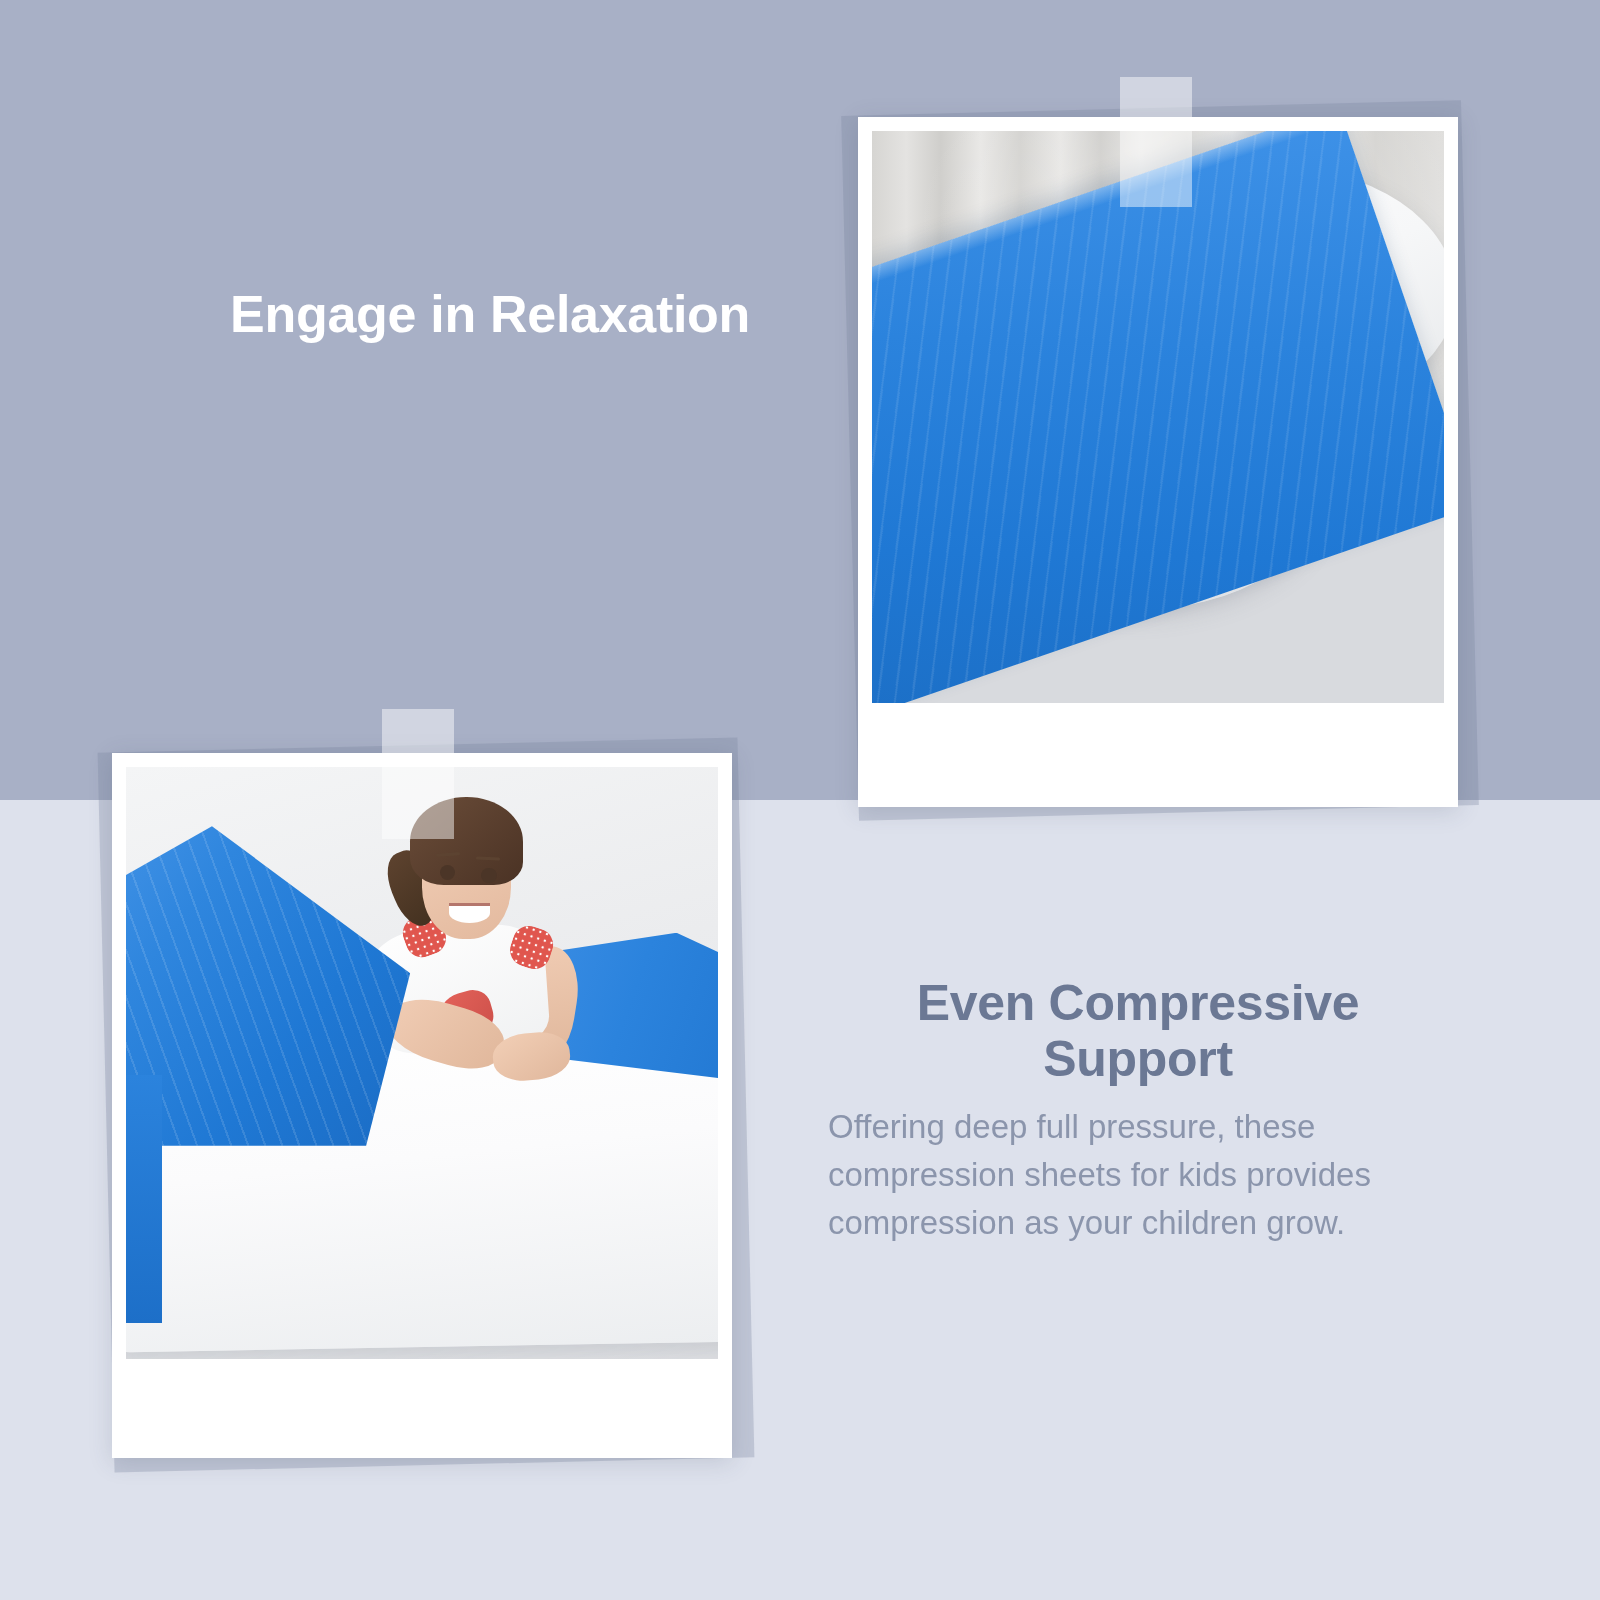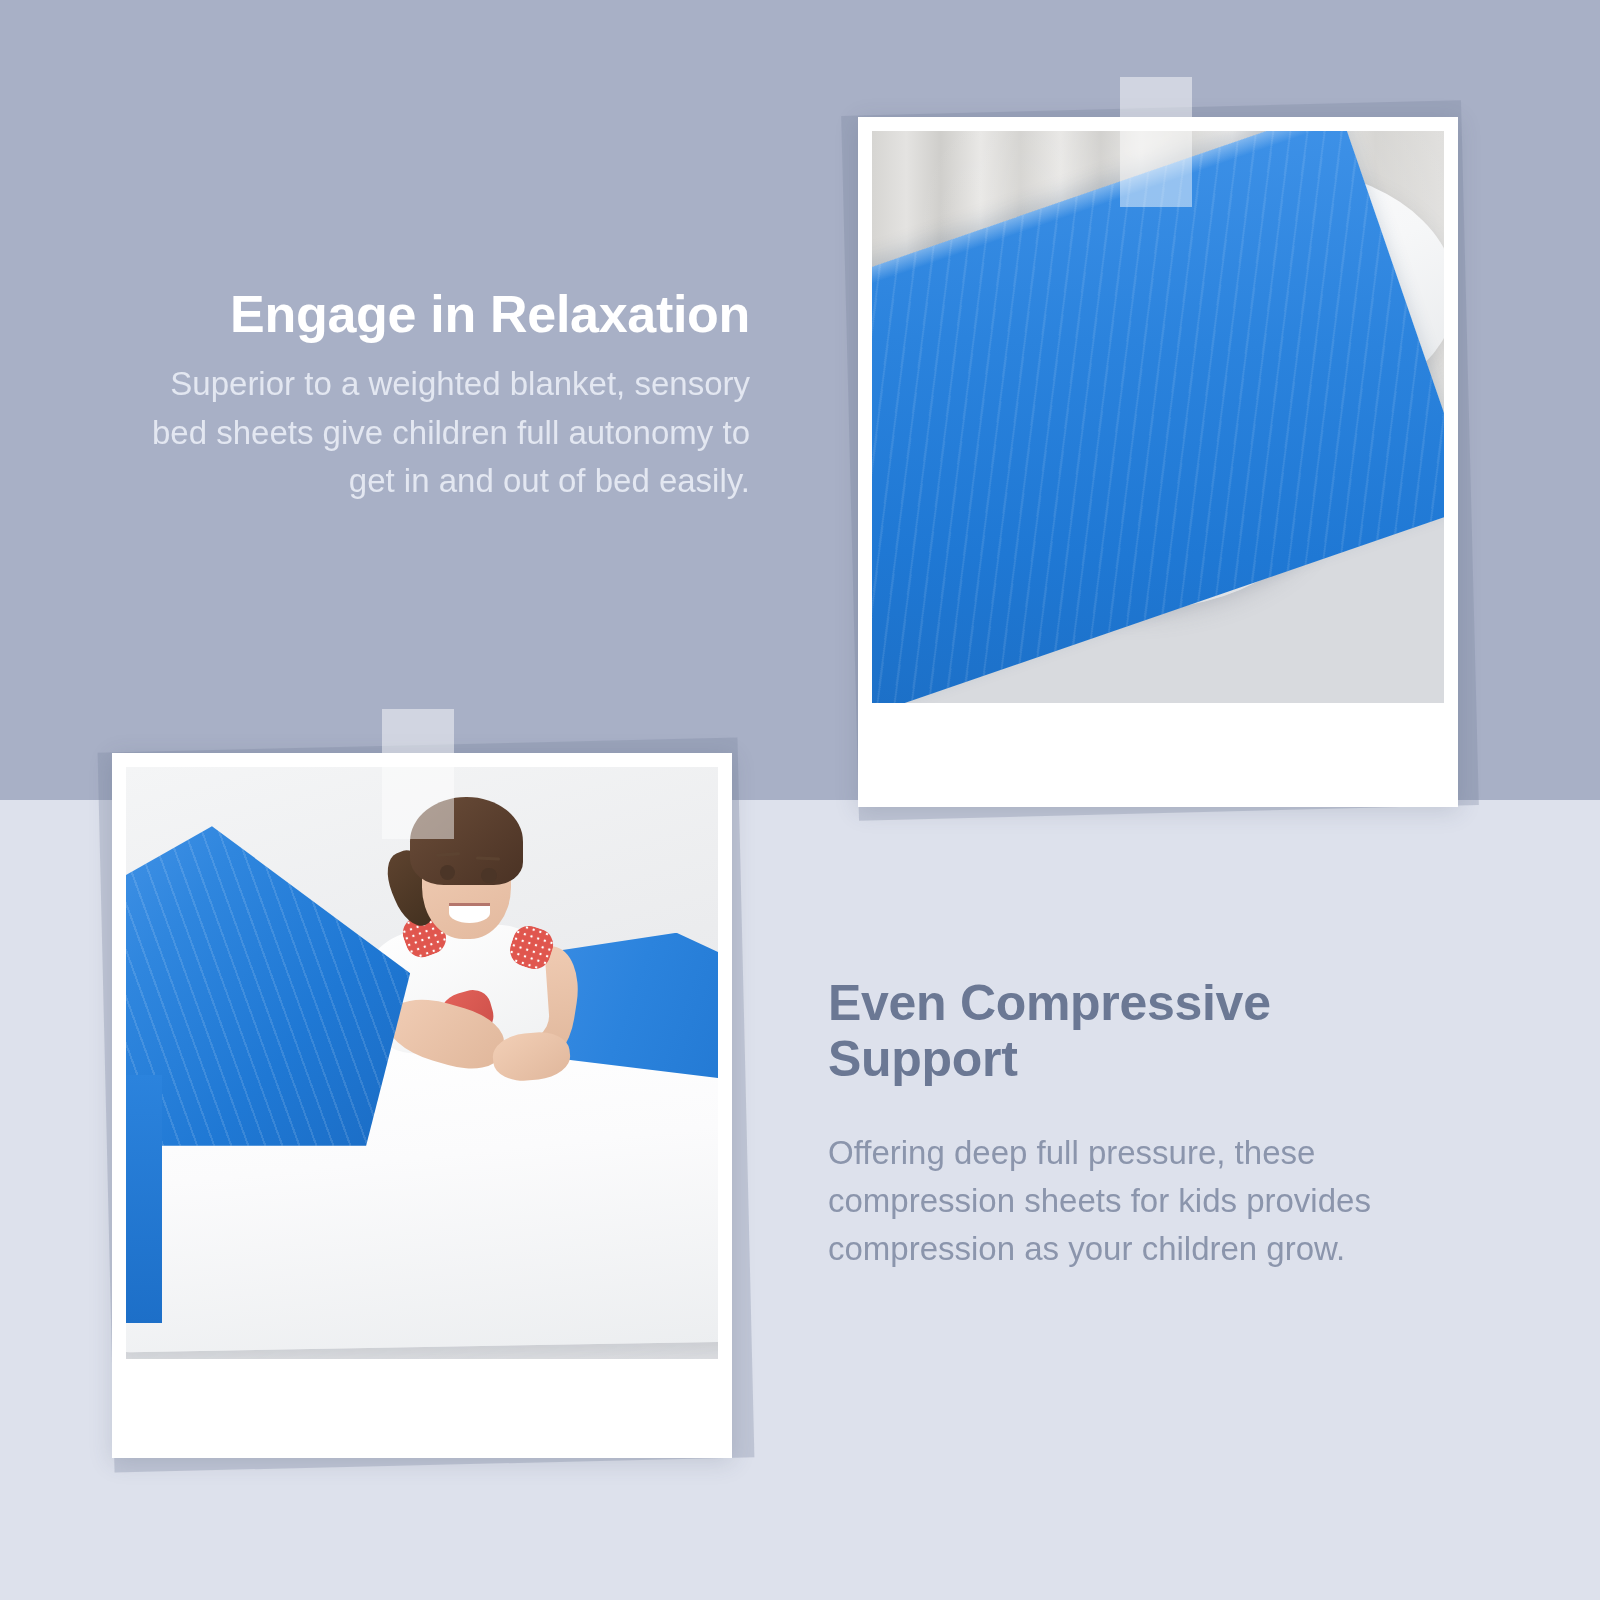--- a/index.html
+++ b/index.html
@@ -45,21 +45,22 @@
     color:#e3e7f1;
   }
 
   .panel-br {                       
     left:828px; top:975px; width:620px;
     text-align:left;
   }
   .panel-br .headline {
     font-size:50px; font-weight:bold; line-height:1.12;
     color:#6b7894; letter-spacing:-0.3px;
-    margin-bottom:42px;
+    margin-bottom:16px;
+    text-align:center;
   }
   .panel-br .body {
     font-size:33px; line-height:1.45; font-weight:400;
     color:#8b95ac;
   }
 
   
   .photo-assembly { position:absolute; }
 
   .backcard {
@@ -398,21 +399,20 @@
           <div class="tent-left-sheen"></div>
           <div class="tent-drop"></div>
         </div>
       </div>
     </div>
     <div class="tape"></div>
   </div>
 
   <div class="panel panel-tr">
     <div class="headline">Engage in Relaxation</div>
-    <div class="body">Superior to a weighted blanket, sensory bed sheets give children full autonomy to get in and out of bed easily.</div>
   </div>
 
   <div class="panel panel-br">
     <div class="headline">Even Compressive Support</div>
     <div class="body">Offering deep full pressure, these compression sheets for kids provides compression as your children grow.</div>
   </div>
 
 </div>
 
 </body></html>

